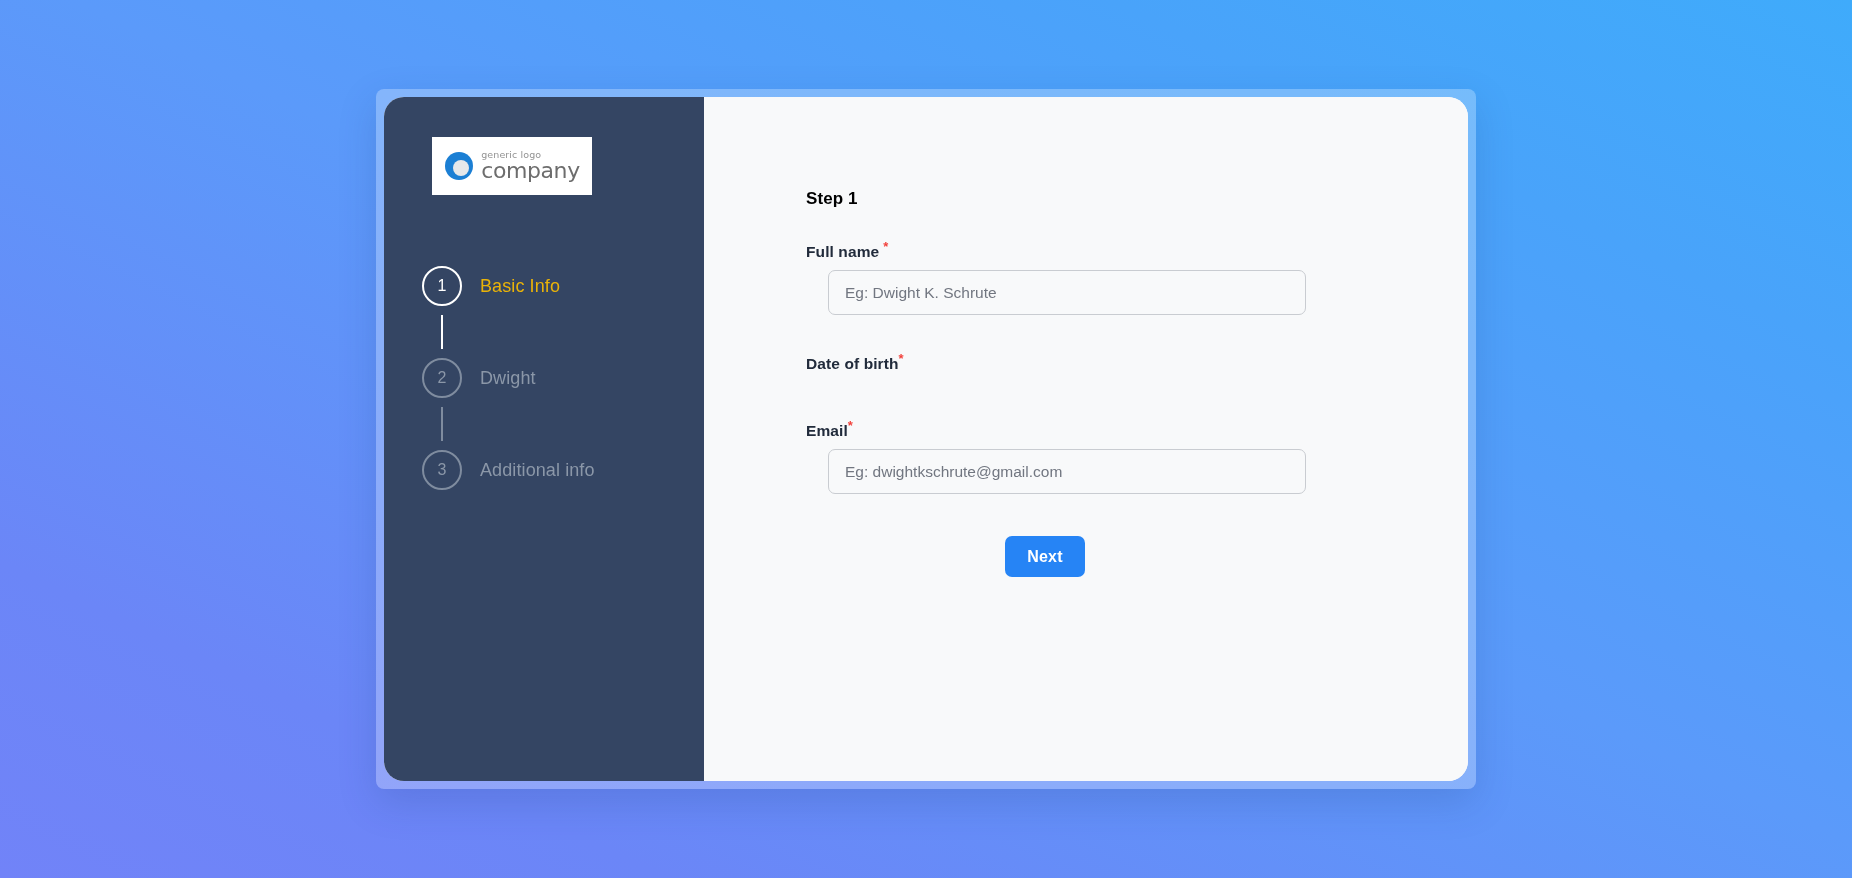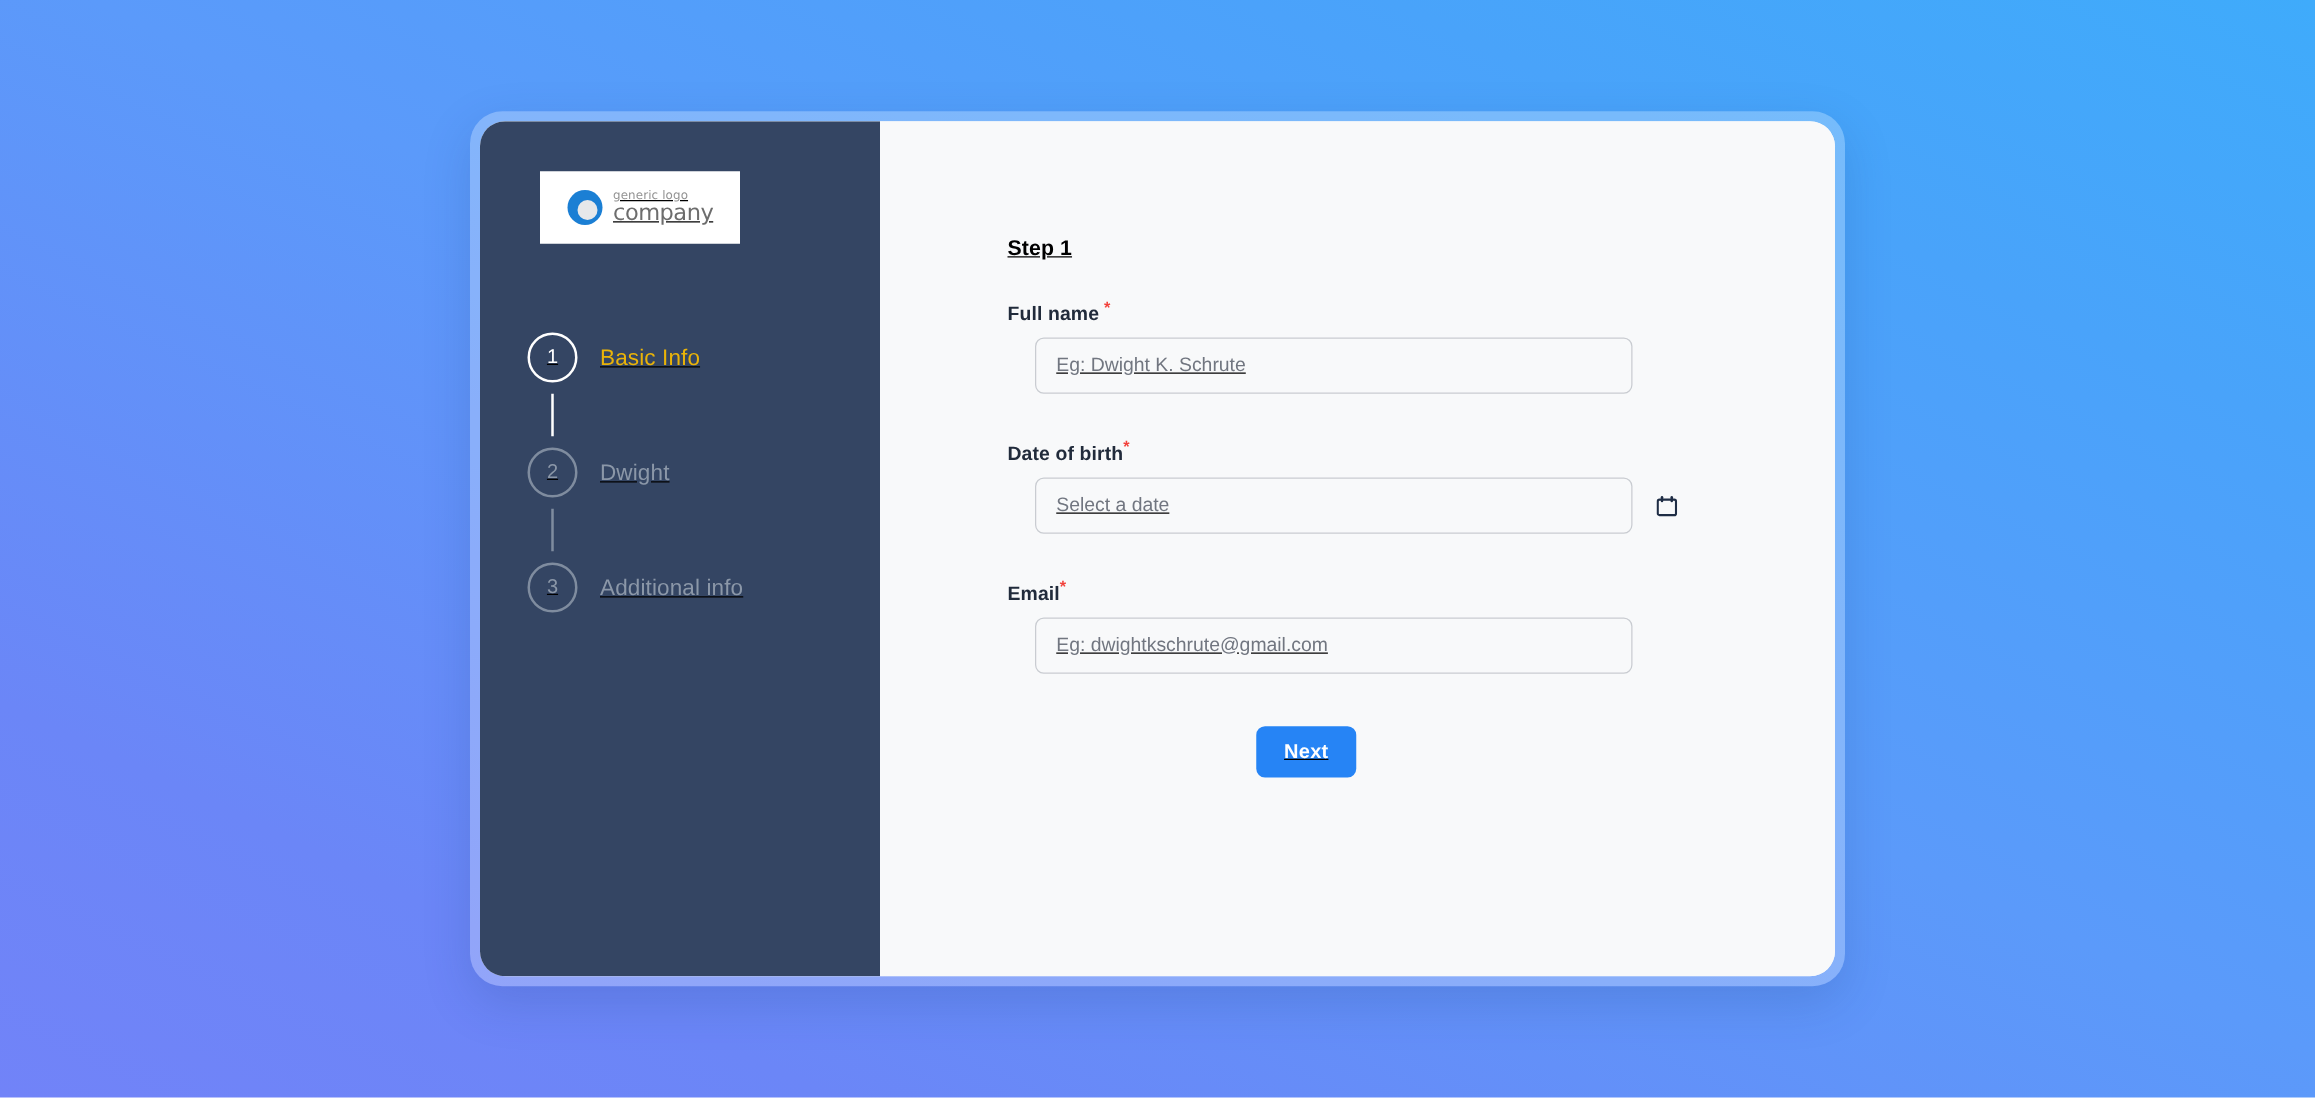--- a/index.html
+++ b/index.html
@@ -16,25 +16,24 @@
     background: linear-gradient(to top right, #7183f8 0%, #6b86f7 18%, #5b9afa 52%, #49a3fa 80%, #3fabfb 100%);
     display: flex;
     align-items: center;
     justify-content: center;
   }
 
   
   .card-halo {
     width: 1100px;
     height: 700px;
-    border-radius: 26px;
+    border-radius: 8px;
     background: rgba(255,255,255,0.26);
     padding: 8px;
     box-shadow: 0 14px 38px rgba(28,60,130,0.18);
-    text-decoration: underline;
   }
   .card {
     width: 100%;
     height: 100%;
     border-radius: 20px;
     overflow: hidden;
     display: flex;
     background: #f8f9fa;
   }
 
@@ -66,21 +65,21 @@
   .logo-mark svg { display: block; }
   .logo-text { display: flex; flex-direction: column; line-height: 1; }
   .logo-top {
     font-size: 9.5px;
     color: #939393;
     letter-spacing: .1px;
     margin-bottom: 1px;
     font-family: "DejaVu Sans", sans-serif;
   }
   .logo-bottom {
-    font-size: 18px;
+    font-size: 22px;
     color: #6d6d6d;
     letter-spacing: -.4px;
     font-family: "DejaVu Sans", sans-serif;
   }
 
   .stepper {
     margin-top: 68px;
     padding-left: 38px;
   }
   .step-row {
@@ -244,30 +243,20 @@
       </label>
       <div class="input-wrap">
         <div class="input-box">Eg: Dwight K. Schrute</div>
       </div>
     </div>
 
     <div class="field">
       <label class="field-label">
         <span>Date of birth</span><span class="req">*</span>
       </label>
-      <div class="input-wrap">
-        <div class="input-box">Select a date</div>
-        <span class="cal-icon">
-          <svg width="17" height="17" viewBox="0 0 17 17">
-            <rect x="1.2" y="3.2" width="14.6" height="12.4" rx="1.4" fill="none" stroke="#1f2d45" stroke-width="1.7"></rect>
-            <line x1="4.6" y1="1.2" x2="4.6" y2="4.2" stroke="#1f2d45" stroke-width="2" stroke-linecap="round"></line>
-            <line x1="12.4" y1="1.2" x2="12.4" y2="4.2" stroke="#1f2d45" stroke-width="2" stroke-linecap="round"></line>
-          </svg>
-        </span>
-      </div>
     </div>
 
     <div class="field">
       <label class="field-label">
         <span>Email</span><span class="req">*</span>
       </label>
       <div class="input-wrap">
         <div class="input-box">Eg: dwightkschrute@gmail.com</div>
       </div>
     </div>

